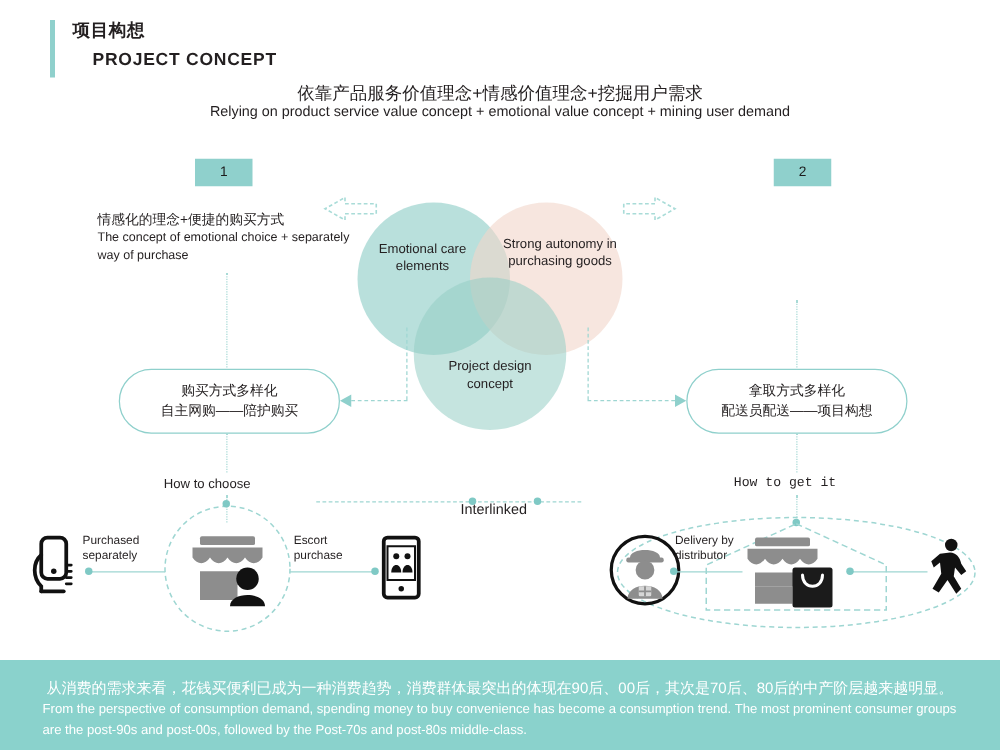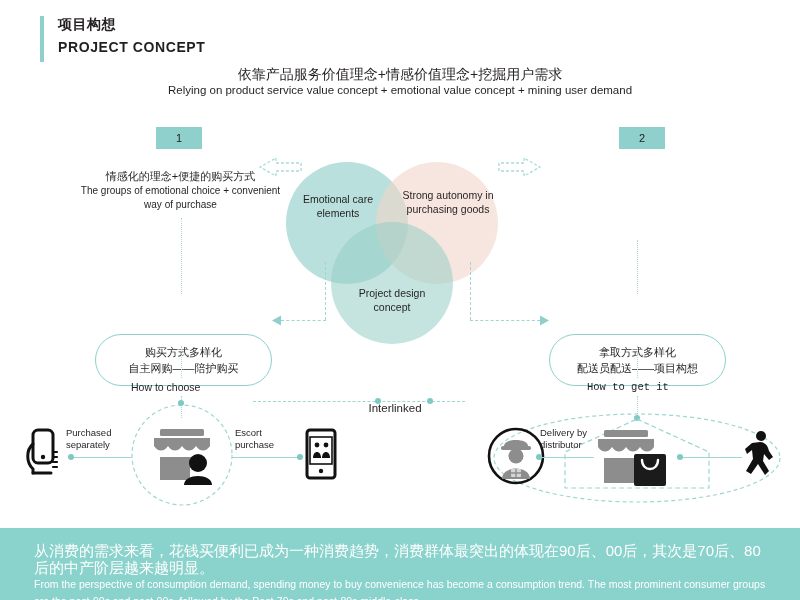--- a/index.html
+++ b/index.html
@@ -8,35 +8,35 @@
     font-family:"Liberation Sans","DejaVu Sans",sans-serif;
     color:#231f20;overflow:hidden;position:relative;
   }
   .stage{position:absolute;left:0;top:0;width:800px;height:600px;}
   .abs{position:absolute;}
 
   
   #header{left:40px;top:14px;width:420px;}
   #header .bar{position:absolute;left:0;top:2px;width:4px;height:46px;background:#8fd0cc;}
   #header .cn{font-size:14px;font-weight:bold;letter-spacing:.5px;margin:0 0 4px 18px;color:#231f20;line-height:20px;}
-  #header .en{font-size:14px;font-weight:bold;letter-spacing:.6px;margin-left:18px;color:#231f20;line-height:18px;}
+  #header .en{font-size:14px;font-weight:bold;letter-spacing:.6px;margin-left:34px;color:#231f20;line-height:18px;}
 
   
   #subtitle{left:0;top:66px;width:800px;text-align:center;}
   #subtitle .cn{font-size:14px;line-height:16px;color:#231f20;}
   #subtitle .en{font-size:11.5px;line-height:16px;color:#231f20;}
 
   
   .badge{width:46px;height:22px;background:#8fd0cc;color:#1c1c1c;
     font-size:11px;line-height:22px;text-align:center;font-weight:normal;}
   #badge1{left:156px;top:127px;}
   #badge2{left:619px;top:127px;}
 
   
-  .callout{text-align:center;font-size:10px;line-height:14px;color:#231f20;}
+  .callout{font-size:10px;line-height:14px;color:#231f20;}
   .callout .cn{font-size:11px;line-height:16px;}
   #callout-left{left:78px;top:168px;width:205px;}
   #callout-right{left:527px;top:166px;width:232px;}
 
   
   #venn{left:278px;top:160px;width:245px;height:185px;}
   .circle{position:absolute;border-radius:50%;}
   #circle-emotional{left:8px;top:2px;width:122px;height:122px;background:rgba(128,199,192,.55);}
   #circle-autonomy{left:98px;top:2px;width:122px;height:122px;background:rgba(242,214,201,.60);}
   #circle-design{left:53px;top:62px;width:122px;height:122px;background:rgba(150,205,197,.55);}
@@ -44,42 +44,42 @@
   #label-emotional{left:16px;top:32px;width:88px;}
   #label-autonomy{left:124px;top:28px;width:92px;}
   #label-design{left:62px;top:126px;width:104px;}
 
   
   .block-arrow{position:absolute;width:44px;height:22px;}
 
   
   .pill{position:absolute;border:1.3px solid #8fd0cc;border-radius:34px;
     background:#fff;text-align:center;color:#231f20;font-size:11px;line-height:16px;
-    display:flex;align-items:center;justify-content:center;flex-direction:column;margin-top:39px;}
+    display:flex;align-items:center;justify-content:center;flex-direction:column;}
   #pill-left{left:95px;top:295px;width:175px;height:50px;}
   #pill-right{left:549px;top:295px;width:175px;height:50px;}
 
   
   .dashline-h{position:absolute;height:0;border-top:1px dashed #9ed6d2;}
   .dashline-v{position:absolute;width:0;border-left:1px dashed #9ed6d2;}
   .dotline-v{position:absolute;width:0;border-left:1.4px dotted #a8dad6;}
   .solidline-h{position:absolute;height:0;border-top:1px solid #9ed6d2;}
   .dot{position:absolute;width:6px;height:6px;border-radius:50%;background:#7fc9c5;}
 
   
   .caption{position:absolute;font-size:9.5px;line-height:12px;color:#231f20;text-align:left;}
   .caption.l{text-align:left;}
 
   
   #interlinked{left:330px;top:402px;width:130px;text-align:center;font-size:11.5px;color:#231f20;}
 
   
   #footer{left:0;top:528px;width:800px;height:72px;background:#8ad2cc;}
   #footer .inner{padding:14px 34px 0 34px;color:#ffffff;}
-  #footer .cn{font-size:15px;line-height:17px;}
+  #footer .cn{font-size:12px;line-height:17px;text-align:center;}
   #footer .en{font-size:10.5px;line-height:17px;}
 
   svg{display:block;overflow:visible;}
 </style>
 </head>
 <body>
 
 <div class="stage">
 
   <div class="abs" id="header">
@@ -91,21 +91,21 @@
   <div class="abs" id="subtitle">
     <div class="cn">依靠产品服务价值理念+情感价值理念+挖掘用户需求</div>
     <div class="en">Relying on product service value concept + emotional value concept + mining user demand</div>
   </div>
 
   <div class="abs badge" id="badge1">1</div>
   <div class="abs badge" id="badge2">2</div>
 
   <div class="abs callout" id="callout-left">
     <div class="cn">情感化的理念+便捷的购买方式</div>
-    <div>The groups of emotional choice + convenient way of purchase</div>
+    <div>The concept of emotional choice + separately way of purchase</div>
   </div>
 
 
   <div class="abs block-arrow" style="left:258px;top:156px;">
     <svg width="44" height="22" viewBox="0 0 44 22">
       <path d="M18 2 L18 7 L43 7 L43 15 L18 15 L18 20 L2 11 Z" fill="none" stroke="#a9dcd8" stroke-width="1.3" stroke-dasharray="3,2"></path>
     </svg>
   </div>
 
   <div class="abs block-arrow" style="left:498px;top:156px;">

